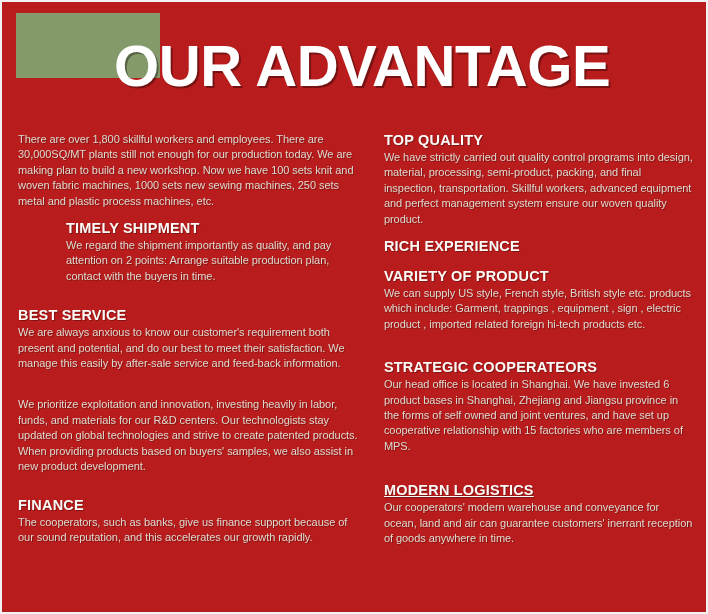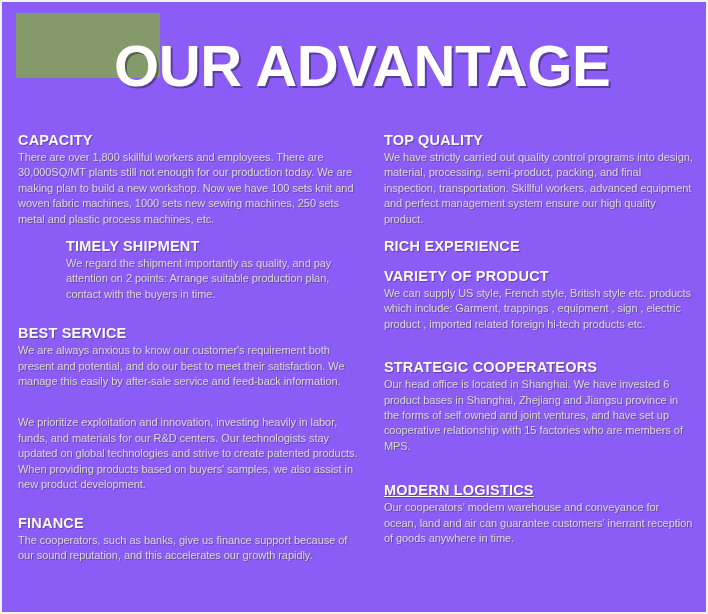--- a/index.html
+++ b/index.html
@@ -104,33 +104,32 @@
 
   #column-right .section[data-index="0"] { margin-bottom: 11px; }
   #column-right .section[data-index="1"] { margin-bottom: 13px; }
   #column-right .section[data-index="2"] { margin-bottom: 27px; }
   #column-right .section[data-index="3"] { margin-bottom: 28px; }
   #column-right .section[data-index="4"] { margin-bottom: 0; }
 </style>
 </head>
 <body>
 
-<div id="poster" style="background: #8b5cf6; border-color: rgb(242, 242, 242);">
+<div id="poster" style="background: #b91c1c; border-color: rgb(242, 242, 242);">
 
   <div id="header">
     <div id="green-block" style="background: rgb(133, 154, 107);"></div>
     <h1 id="poster-title">OUR ADVANTAGE</h1>
   </div>
 
   <div id="columns">
 
     <div class="column" id="column-left">
 
       <div class="section" data-index="0">
-        <div class="section-heading" style="color: rgb(251, 251, 247);">CAPACITY</div>
         <p class="section-body" style="color: rgb(220, 220, 210);">There are over 1,800 skillful workers and employees. There are 30,000SQ/MT plants still not enough for our production today. We are making plan to build a new workshop. Now we have 100 sets knit and woven fabric machines, 1000 sets new sewing machines, 250 sets metal and plastic process machines, etc.</p>
       </div>
 
       <div class="section" data-index="1">
         <div class="section-heading" style="color: rgb(251, 251, 247);">TIMELY SHIPMENT</div>
         <p class="section-body" style="color: rgb(220, 220, 210);">We regard the shipment importantly as quality, and pay attention on 2 points: Arrange suitable production plan, contact with the buyers in time.</p>
       </div>
 
       <div class="section" data-index="2">
         <div class="section-heading" style="color: rgb(251, 251, 247);">BEST SERVICE</div>
@@ -145,21 +144,21 @@
         <div class="section-heading" style="color: rgb(251, 251, 247);">FINANCE</div>
         <p class="section-body" style="color: rgb(220, 220, 210);">The cooperators, such as banks, give us finance support because of our sound reputation, and this accelerates our growth rapidly.</p>
       </div>
 
     </div>
 
     <div class="column" id="column-right">
 
       <div class="section" data-index="0">
         <div class="section-heading" style="color: rgb(251, 251, 247);">TOP QUALITY</div>
-        <p class="section-body" style="color: rgb(220, 220, 210);">We have strictly carried out quality control programs into design, material, processing, semi-product, packing, and final inspection, transportation. Skillful workers, advanced equipment and perfect management system ensure our high quality product.</p>
+        <p class="section-body" style="color: rgb(220, 220, 210);">We have strictly carried out quality control programs into design, material, processing, semi-product, packing, and final inspection, transportation. Skillful workers, advanced equipment and perfect management system ensure our woven quality product.</p>
       </div>
 
       <div class="section" data-index="1">
         <div class="section-heading" style="color: rgb(251, 251, 247);">RICH EXPERIENCE</div>
       </div>
 
       <div class="section" data-index="2">
         <div class="section-heading" style="color: rgb(251, 251, 247);">VARIETY OF PRODUCT</div>
         <p class="section-body" style="color: rgb(220, 220, 210);">We can supply US style, French style, British style etc. products which include: Garment, trappings , equipment , sign , electric product , imported related foreign hi-tech products etc.</p>
       </div>

